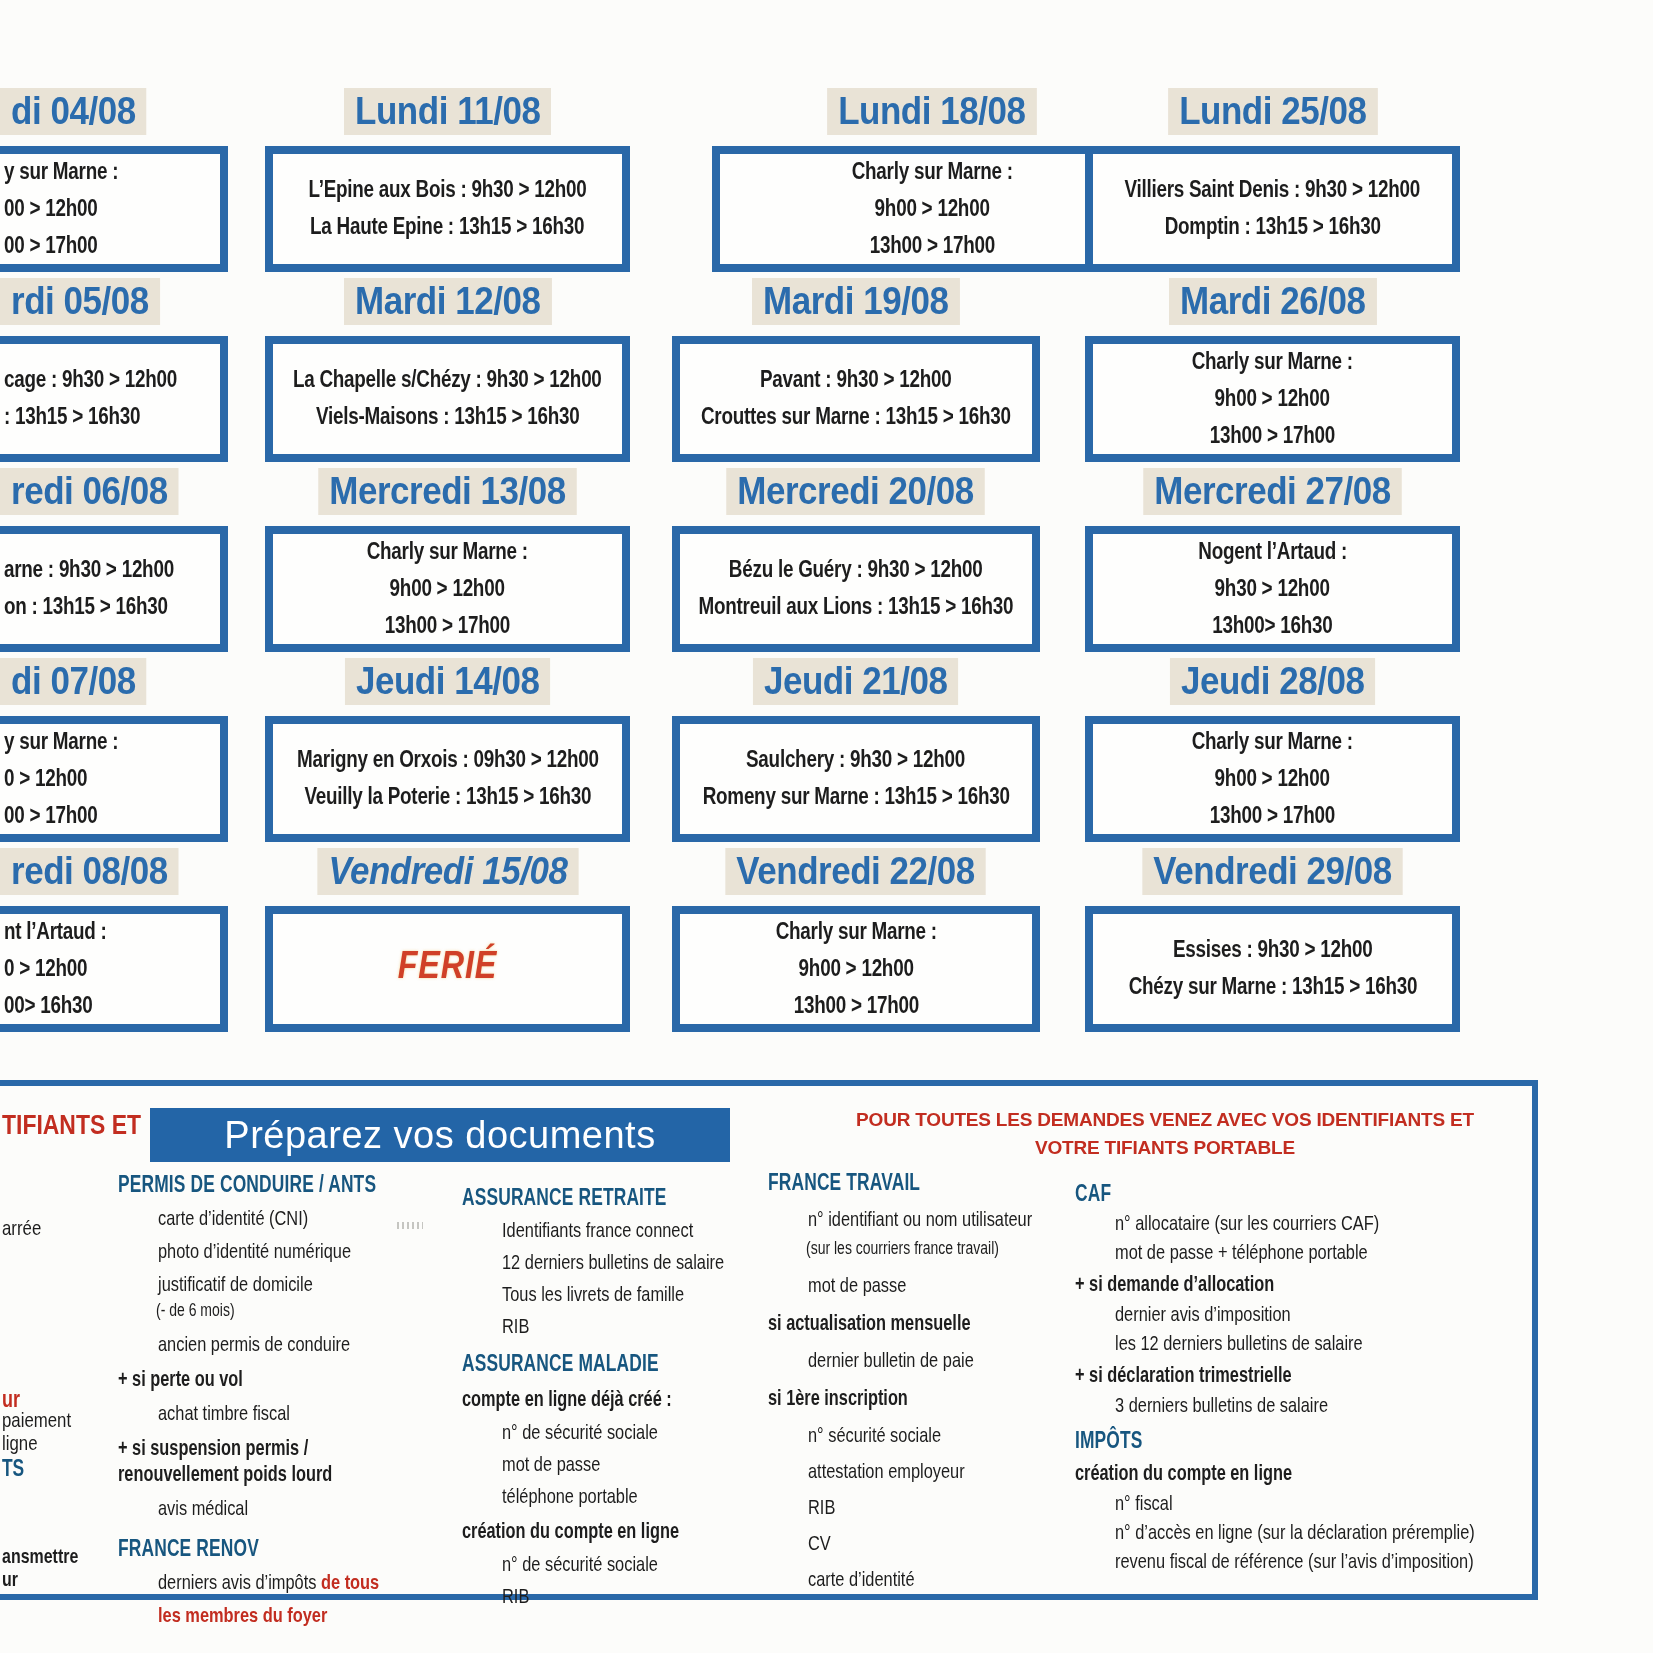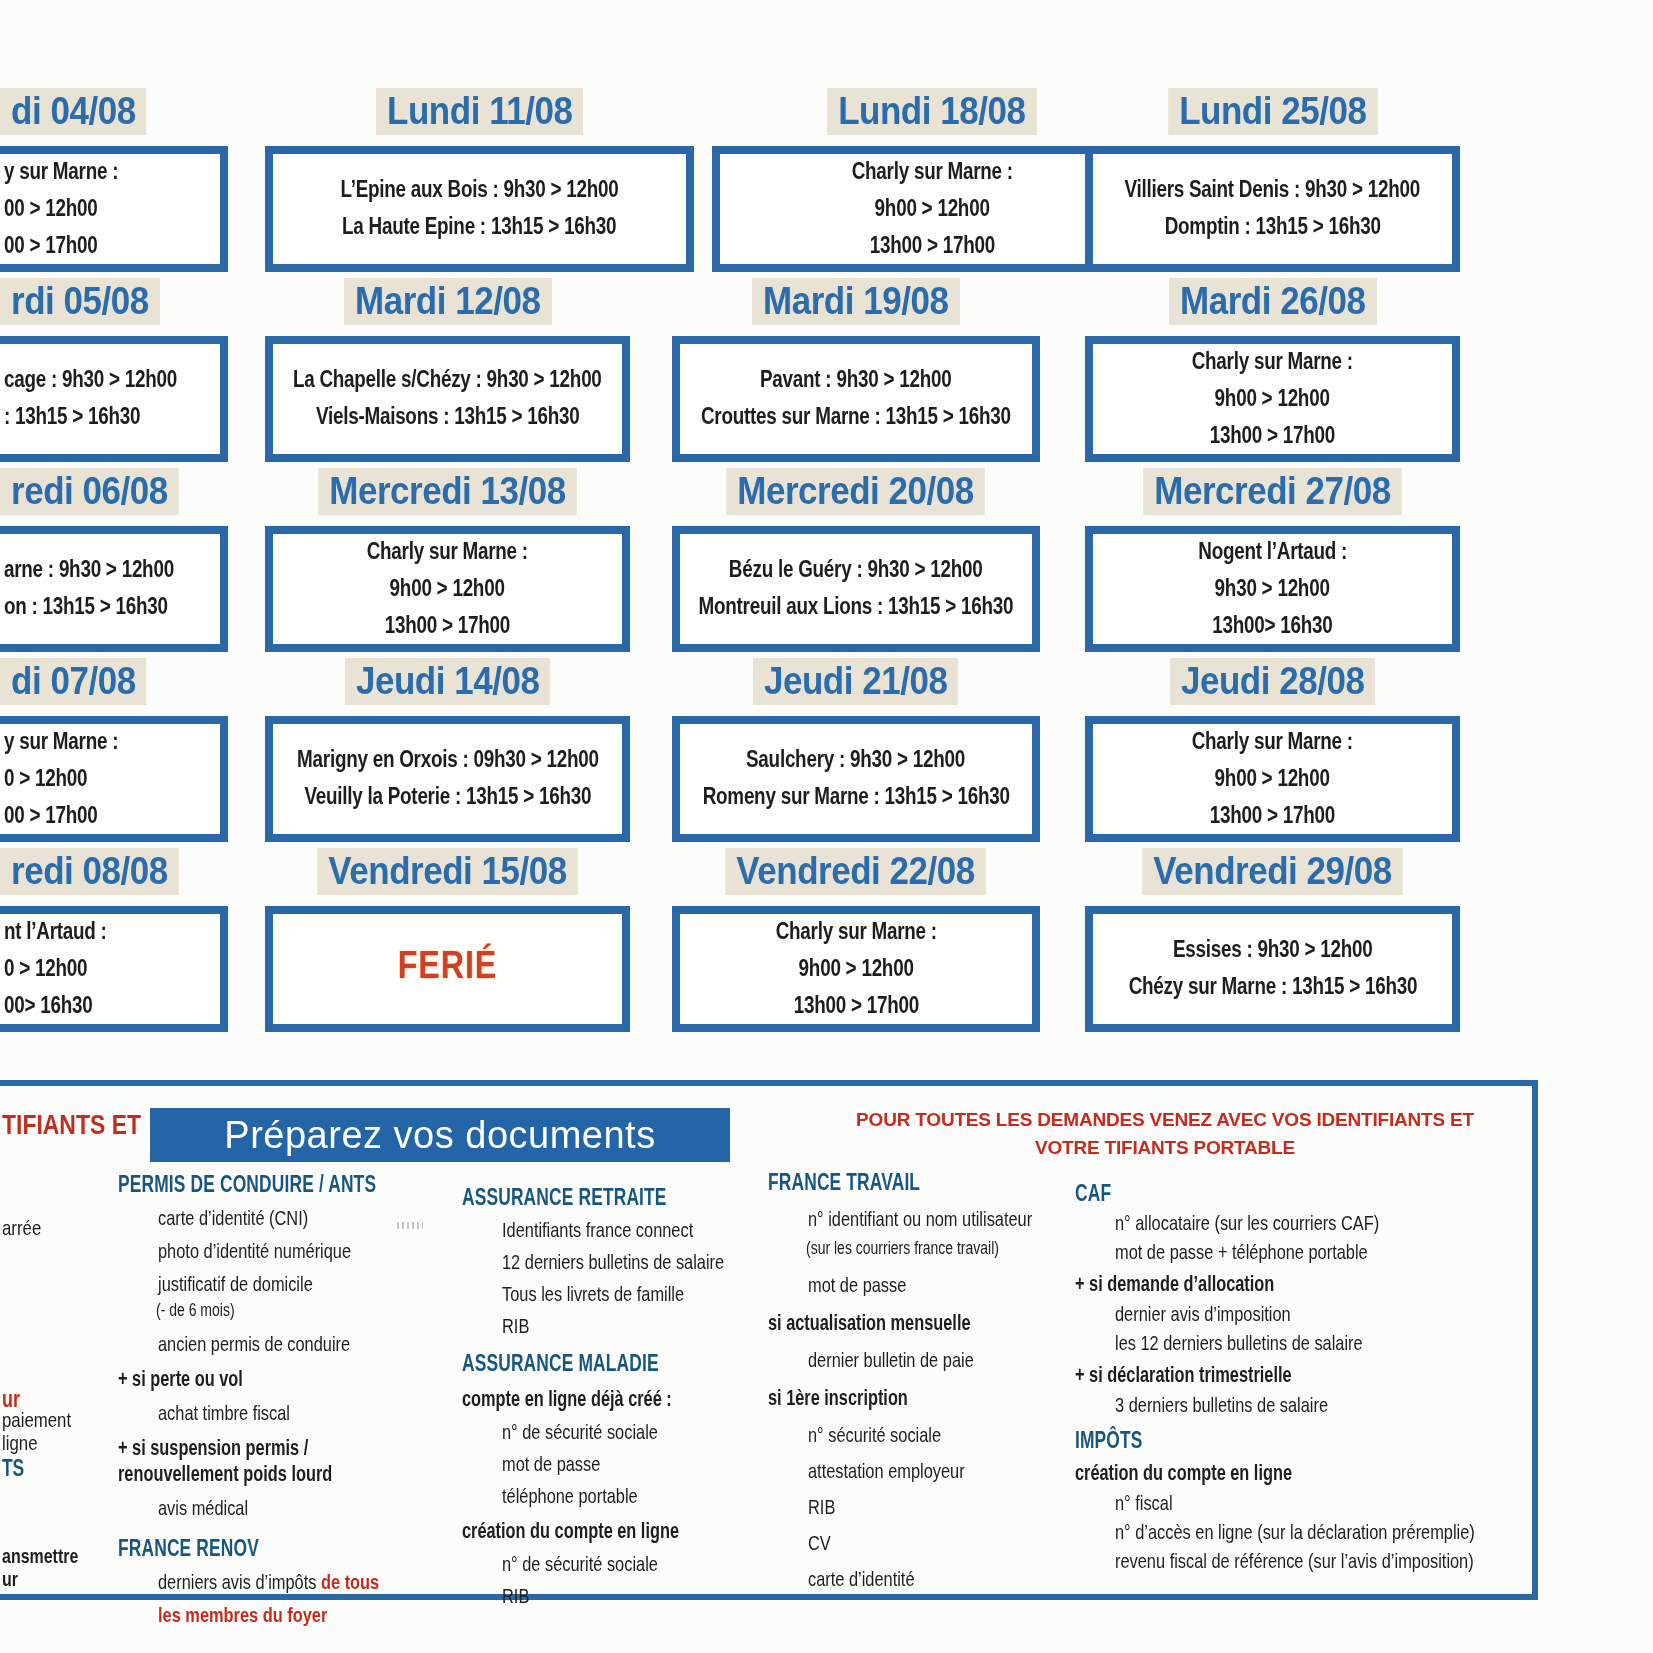--- a/index.html
+++ b/index.html
@@ -105,21 +105,21 @@
 
   <div id="calendar">
       <div class="day cut" style="left: -150px; top: 88px; width: 378px;">
         <div class="day-title"><span class="day-title-text">di 04/08</span></div>
         <div class="day-card">
           <div class="card-line"><span class="tx2">y sur Marne :</span></div>
           <div class="card-line"><span class="tx2">00 &gt; 12h00</span></div>
           <div class="card-line"><span class="tx2">00 &gt; 17h00</span></div>
         </div>
       </div>
-      <div class="day" style="left: 265px; top: 88px; width: 429px;">
+      <div class="day" style="left: 265px; top: 88px; width: 365px;">
         <div class="day-title"><span class="day-title-text">Lundi 11/08</span></div>
         <div class="day-card">
           <div class="card-line"><span class="tx2">L’Epine aux Bois : 9h30 &gt; 12h00</span></div>
           <div class="card-line"><span class="tx2">La Haute Epine : 13h15 &gt; 16h30</span></div>
         </div>
       </div>
       <div class="day" style="left: 672px; top: 88px; width: 440px; margin-left: 40px;">
         <div class="day-title"><span class="day-title-text">Lundi 18/08</span></div>
         <div class="day-card">
           <div class="card-line"><span class="tx2">Charly sur Marne :</span></div>
@@ -224,21 +224,21 @@
         </div>
       </div>
       <div class="day cut" style="left: -150px; top: 848px; width: 378px;">
         <div class="day-title"><span class="day-title-text">redi 08/08</span></div>
         <div class="day-card">
           <div class="card-line"><span class="tx2">nt l’Artaud :</span></div>
           <div class="card-line"><span class="tx2">0 &gt; 12h00</span></div>
           <div class="card-line"><span class="tx2">00&gt; 16h30</span></div>
         </div>
       </div>
-      <div class="day" style="left: 265px; top: 848px; width: 365px;">
+      <div class="day" style="left: 265px; top: 848px; width: 365px; font-style: italic;">
         <div class="day-title"><span class="day-title-text">Vendredi 15/08</span></div>
         <div class="day-card ferie-card">
           <div class="card-line"><span class="tx2">FERIÉ</span></div>
         </div>
       </div>
       <div class="day" style="left: 672px; top: 848px; width: 368px;">
         <div class="day-title"><span class="day-title-text">Vendredi 22/08</span></div>
         <div class="day-card">
           <div class="card-line"><span class="tx2">Charly sur Marne :</span></div>
           <div class="card-line"><span class="tx2">9h00 &gt; 12h00</span></div>

